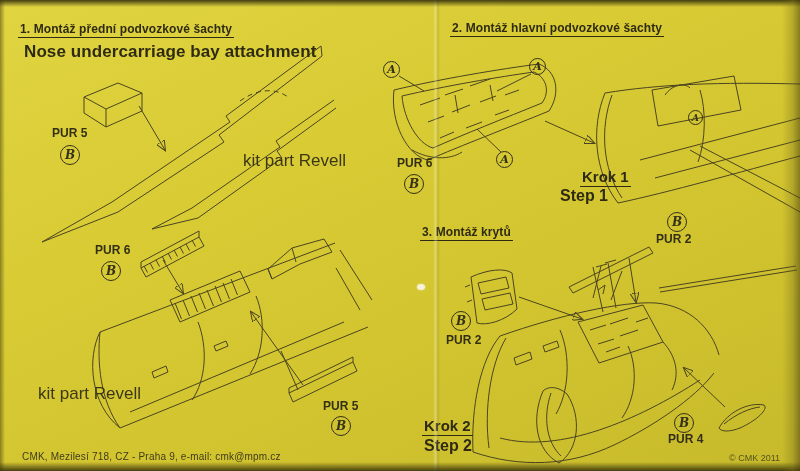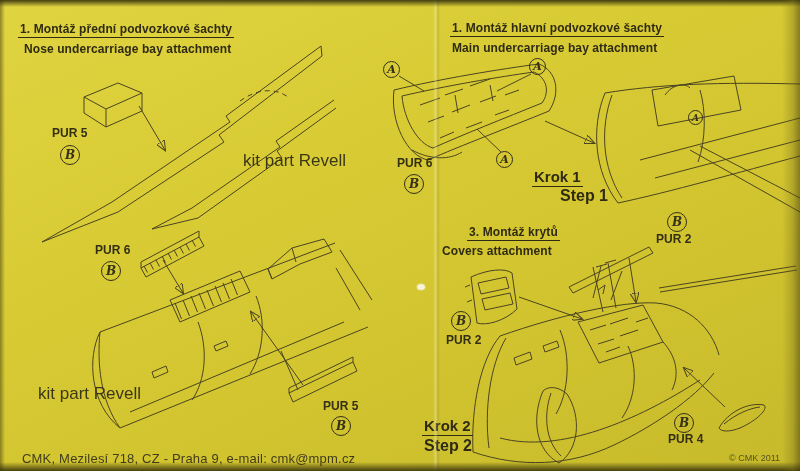--- a/index.html
+++ b/index.html
@@ -20,32 +20,32 @@
     background:linear-gradient(90deg,rgba(60,54,12,0.5),rgba(60,54,12,0));}
   .edge-right{right:0;top:0;width:18px;height:100%;
     background:linear-gradient(270deg,rgba(70,62,10,0.55),rgba(120,110,30,0.35) 40%,rgba(120,110,30,0));}
   .fold{position:absolute;left:433px;top:0;width:7px;height:100%;pointer-events:none;
     background:linear-gradient(90deg,rgba(255,255,235,0),rgba(255,255,235,0.3) 40%,rgba(110,100,25,0.18) 70%,rgba(110,100,25,0));}
   .blemish{position:absolute;left:417px;top:284px;width:8px;height:6px;border-radius:50%;
     background:rgba(248,246,225,0.95);box-shadow:0 0 2px rgba(248,246,225,0.8);}
   
   .lbl{position:absolute;color:#2f2b13;white-space:nowrap;}
   .h-cs{font-weight:bold;font-size:12px;border-bottom:1.6px solid #2f2b13;padding:0 2px 1px 2px;letter-spacing:0.1px;}
-  .h-en{font-weight:bold;font-size:12px;letter-spacing:0.1px;}
+  .h-en{font-weight:bold;font-size:17px;letter-spacing:0.1px;}
   .pur{font-weight:bold;font-size:12px;color:#332f15;}
   .kit{font-size:17px;color:#3c3719;font-family:"Liberation Sans",sans-serif;}
   .step-u{font-weight:bold;font-size:15px;border-bottom:1.6px solid #2f2b13;padding:0 2px 1px 2px;}
   .step{font-weight:bold;font-size:16px;padding:0 2px;}
   .circ{position:absolute;box-sizing:border-box;border:1.6px solid #34301a;border-radius:50%;
     display:flex;align-items:center;justify-content:center;
     font-family:"DejaVu Serif",serif;font-style:italic;font-weight:bold;color:#34301a;}
   .circ-b{width:20px;height:20px;font-size:12px;}
   .circ-a{width:17px;height:17px;font-size:11px;}
   .circ-a-sm{width:15px;height:15px;font-size:9px;border-width:1.2px;}
-  .footer-addr{font-size:13px;color:#403b1d;letter-spacing:0.2px;}
+  .footer-addr{font-size:10px;color:#403b1d;letter-spacing:0.2px;}
   .copy{font-size:9px;color:#565120;}
   svg#art{position:absolute;left:0;top:0;pointer-events:none;}
   svg#art *{fill:none;stroke:#4b4420;stroke-width:1;}
 </style>
 </head>
 <body>
 
 <div id="paper">
 
   <svg id="art" width="800" height="471" viewBox="0 0 800 471">
@@ -169,38 +169,36 @@
       <path d="M724,424 C736,414 750,408 760,407"></path>
     </g>
     <g>
       <path d="M725,407 L684,368" marker-end="url(#ah)"></path>
     </g>
   </svg>
 
   <div class="lbl h-cs" style="left:18px;top:22px;">1. Montáž přední podvozkové šachty</div>
   <div class="lbl h-en" style="left:24px;top:42px;">Nose undercarriage bay attachment</div>
 
-  <div class="lbl h-cs" style="left:450px;top:21px;">1. Montáž hlavní podvozkové šachty</div>
-  <div class="lbl h-en" style="left:452px;top:41px;">Main undercarriage bay attachment</div>
-
-  <div class="lbl h-cs" style="left:467px;top:225px;">3. Montáž krytů</div>
-  <div class="lbl h-en" style="left:442px;top:244px;">Covers attachment</div>
+  <div class="lbl h-cs" style="left:450px;top:21px;">2. Montáž hlavní podvozkové šachty</div>
+
+  <div class="lbl h-cs" style="left:420px;top:225px;">3. Montáž krytů</div>
 
   <div class="lbl pur" style="left:52px;top:126px;">PUR 5</div>
   <div class="lbl pur" style="left:95px;top:243px;">PUR 6</div>
   <div class="lbl pur" style="left:323px;top:399px;">PUR 5</div>
   <div class="lbl pur" style="left:397px;top:156px;">PUR 6</div>
   <div class="lbl pur" style="left:656px;top:232px;text-align:center;">PUR 2</div>
   <div class="lbl pur" style="left:446px;top:333px;">PUR 2</div>
   <div class="lbl pur" style="left:668px;top:432px;">PUR 4</div>
 
   <div class="lbl kit" style="left:243px;top:151px;">kit part Revell</div>
   <div class="lbl kit" style="left:38px;top:384px;">kit part Revell</div>
 
-  <div class="lbl step-u" style="left:532px;top:168px;">Krok 1</div>
+  <div class="lbl step-u" style="left:580px;top:168px;">Krok 1</div>
   <div class="lbl step" style="left:558px;top:187px;">Step 1</div>
   <div class="lbl step-u" style="left:422px;top:417px;">Krok 2</div>
   <div class="lbl step" style="left:422px;top:437px;">Step 2</div>
 
   <div class="circ circ-b" style="left:60px;top:145px;">B</div>
   <div class="circ circ-b" style="left:101px;top:261px;">B</div>
   <div class="circ circ-b" style="left:331px;top:416px;">B</div>
   <div class="circ circ-b" style="left:404px;top:174px;">B</div>
   <div class="circ circ-b" style="left:667px;top:212px;">B</div>
   <div class="circ circ-b" style="left:451px;top:311px;">B</div>

